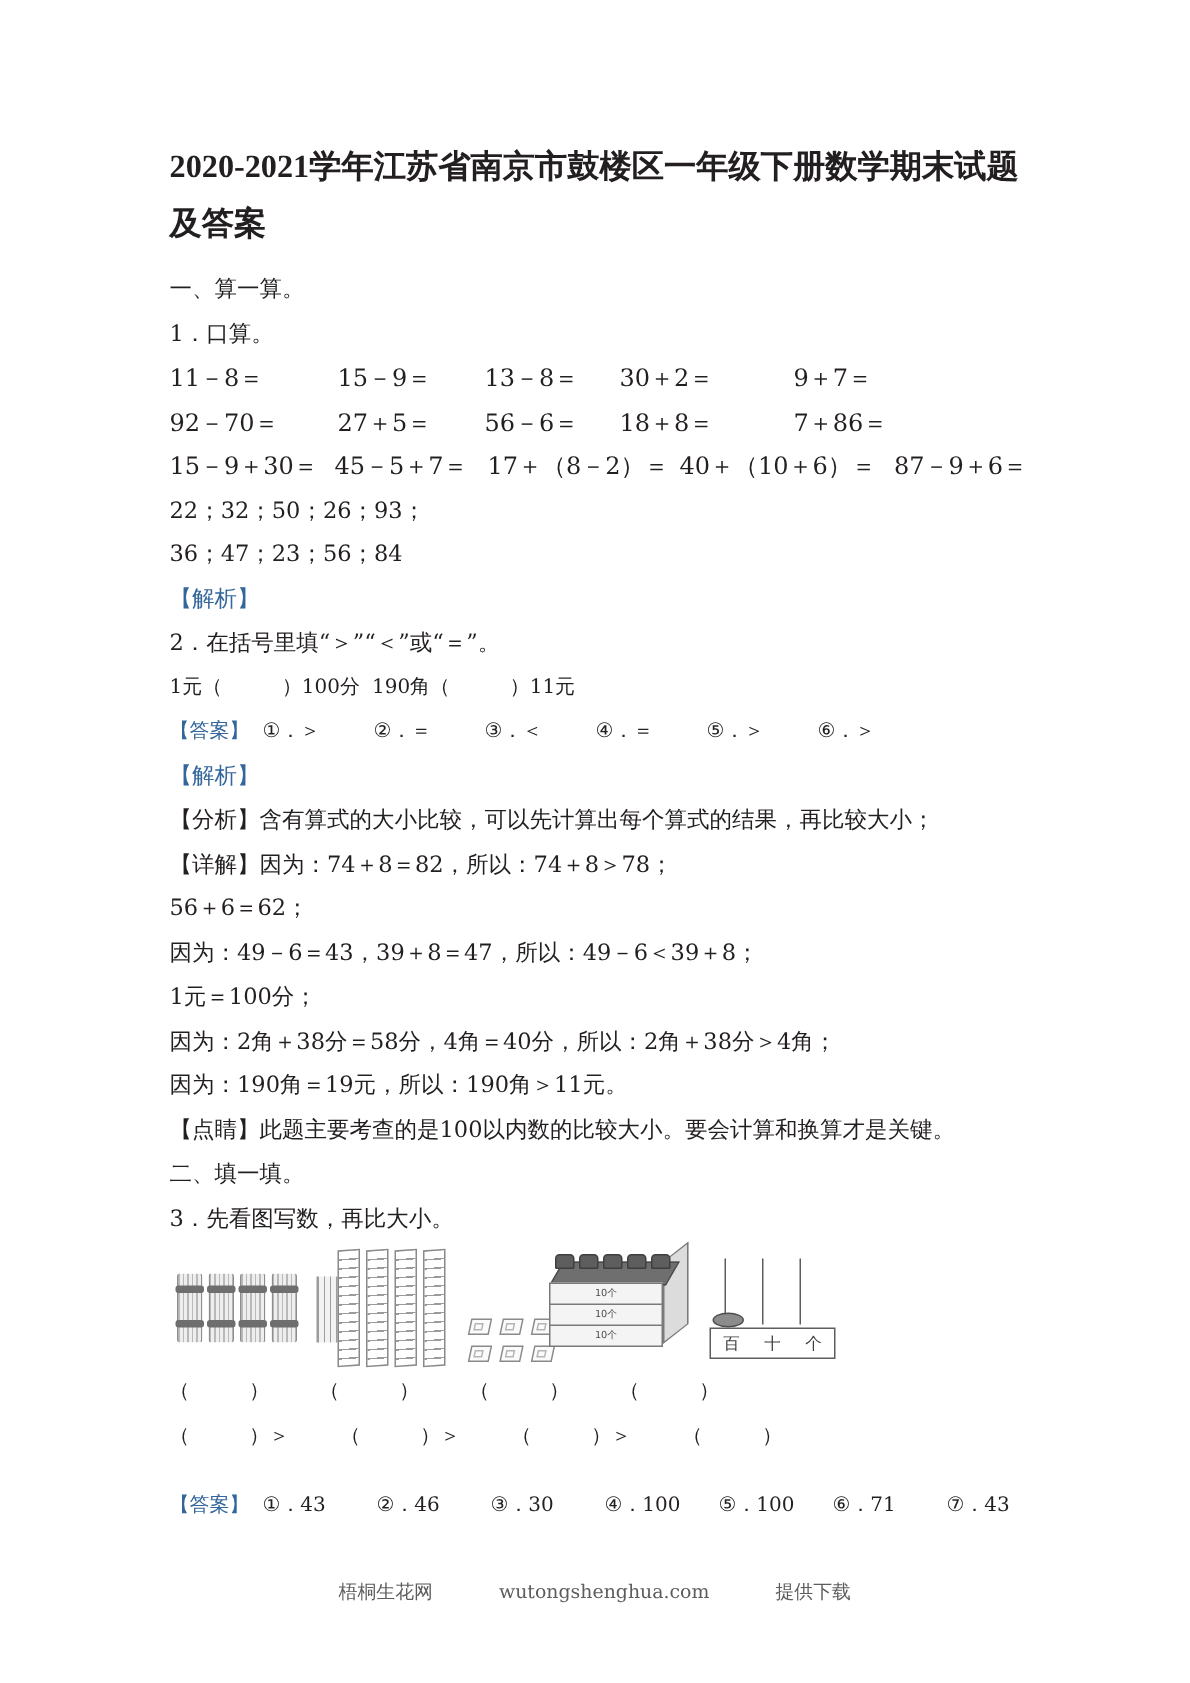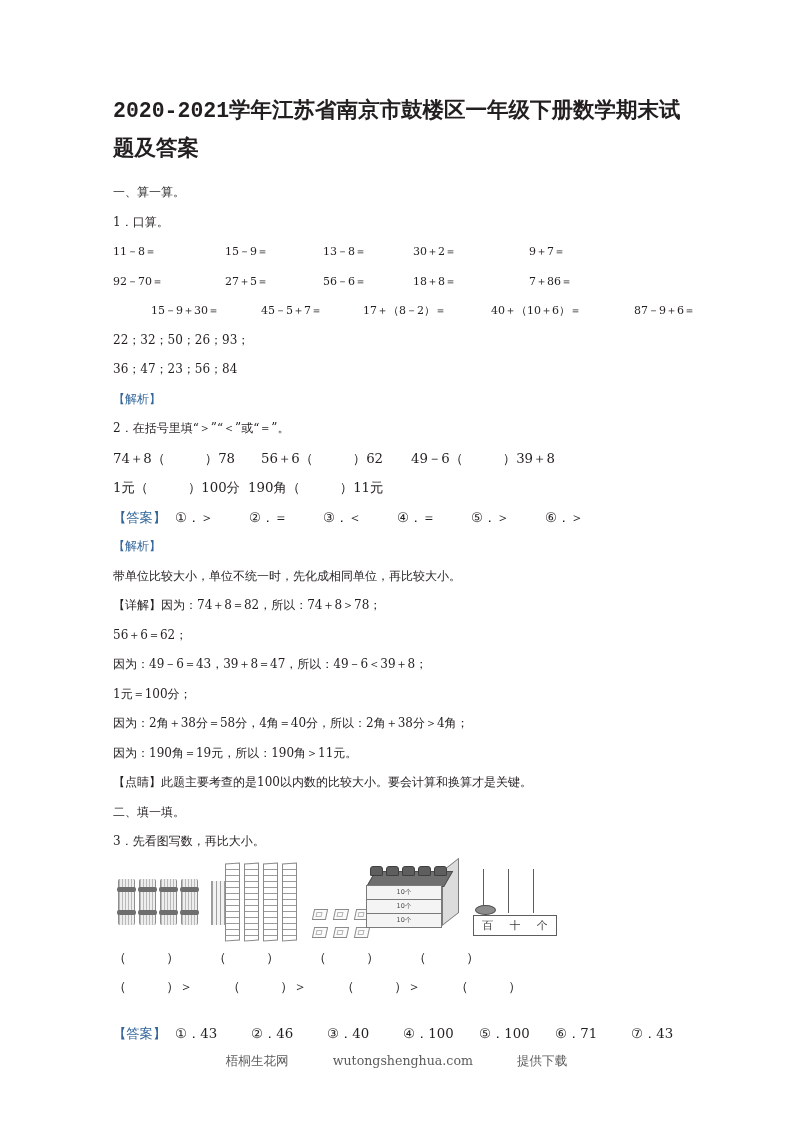--- a/index.html
+++ b/index.html
@@ -29,51 +29,51 @@
   }
 
   
   .doc-title {
     font-size: 21.5px;
     font-weight: bold;
     line-height: 38px;
     letter-spacing: 0px;
     color: #231f20;
     margin: 0 0 10px 0;
-    font-family: Liberation Mono, monospace;
+    font-family: Liberation Serif, serif;
   }
 
   
   .line {
-    font-size: 12px;
+    font-size: 15px;
     line-height: 29.5px;
     color: #231f20;
     white-space: pre;
     font-family: "DejaVu Serif", "Liberation Serif", serif;
   }
 
   .tag-blue {
     color: #33669a;
   }
 
   
   .calc-row {
     display: flex;
-    font-size: 11px;
+    font-size: 16px;
     line-height: 29.5px;
     white-space: pre;
   }
   .calc-row .c { flex: 0 0 auto; }
   .r1 .c:nth-child(1) { width: 112px; }
   .r1 .c:nth-child(2) { width: 98px; }
   .r1 .c:nth-child(3) { width: 90px; }
   .r1 .c:nth-child(4) { width: 116px; }
   .r1 .c:nth-child(5) { width: 80px; }
 
-  .r3 .c:nth-child(1) { width: 110px; margin-left: 38px; }
+  .r3 .c:nth-child(1) { width: 110px; }
   .r3 .c:nth-child(2) { width: 102px; }
   .r3 .c:nth-child(3) { width: 128px; }
   .r3 .c:nth-child(4) { width: 143px; }
   .r3 .c:nth-child(5) { width: 90px; }
 
   
   .cmp-row {
     display: flex;
     font-size: 13.3px;
     line-height: 29.5px;
@@ -325,44 +325,39 @@
       <span class="c">40＋（10＋6）＝</span>
       <span class="c">87－9＋6＝</span>
     </div>
 
     <div class="line">22；32；50；26；93；</div>
     <div class="line">36；47；23；56；84</div>
     <div class="line tag-blue">【解析】</div>
 
     <div class="line"><span>2．</span><span>在括号里填“＞”“＜”或“＝”。</span></div>
 
-    <div class="cmp-row q2a">
-      <span class="c">74＋8（　　　）78</span>
-      <span class="c">56＋6（　　　）62</span>
-      <span class="c">49－6（　　　）39＋8</span>
-    </div>
 
     <div class="cmp-row q2b">
       <span class="c">1元（　　　）100分</span>
       <span class="c">190角（　　　）11元</span>
     </div>
 
     <div class="ans-row ans6">
       <span class="lbl">【答案】</span>
       <span class="it">①．＞</span>
       <span class="it">②．＝</span>
       <span class="it">③．＜</span>
       <span class="it">④．＝</span>
       <span class="it">⑤．＞</span>
       <span class="it">⑥．＞</span>
     </div>
 
     <div class="line tag-blue">【解析】</div>
 
-    <div class="line">带单位比较大小，单位不统一时，先化成相同单位，再比较大小。</div>
+    <div class="line"><span>【分析】</span><span>含有算式的大小比较，可以先计算出每个算式的结果，再比较大小；</span></div>
 
     <div class="line"><span>【详解】</span><span>因为：74＋8＝82，所以：74＋8＞78；</span></div>
     <div class="line">56＋6＝62；</div>
     <div class="line">因为：49－6＝43，39＋8＝47，所以：49－6＜39＋8；</div>
     <div class="line">1元＝100分；</div>
     <div class="line">因为：2角＋38分＝58分，4角＝40分，所以：2角＋38分＞4角；</div>
     <div class="line">因为：190角＝19元，所以：190角＞11元。</div>
 
     <div class="line"><span>【点睛】</span><span>此题主要考查的是100以内数的比较大小。要会计算和换算才是关键。</span></div>
 
@@ -451,21 +446,21 @@
       <span class="b">（　　　）＞</span>
       <span class="b">（　　　）＞</span>
       <span class="b">（　　　）＞</span>
       <span class="b">（　　　）</span>
     </div>
 
     <div class="ans-row ans7">
       <span class="lbl">【答案】</span>
       <span class="it">①．43</span>
       <span class="it">②．46</span>
-      <span class="it">③．40</span>
+      <span class="it">③．30</span>
       <span class="it">④．100</span>
       <span class="it">⑤．100</span>
       <span class="it">⑥．71</span>
       <span class="it">⑦．43</span>
     </div>
 
   </div>
 
   <div class="footer">
     <span>梧桐生花网</span>

